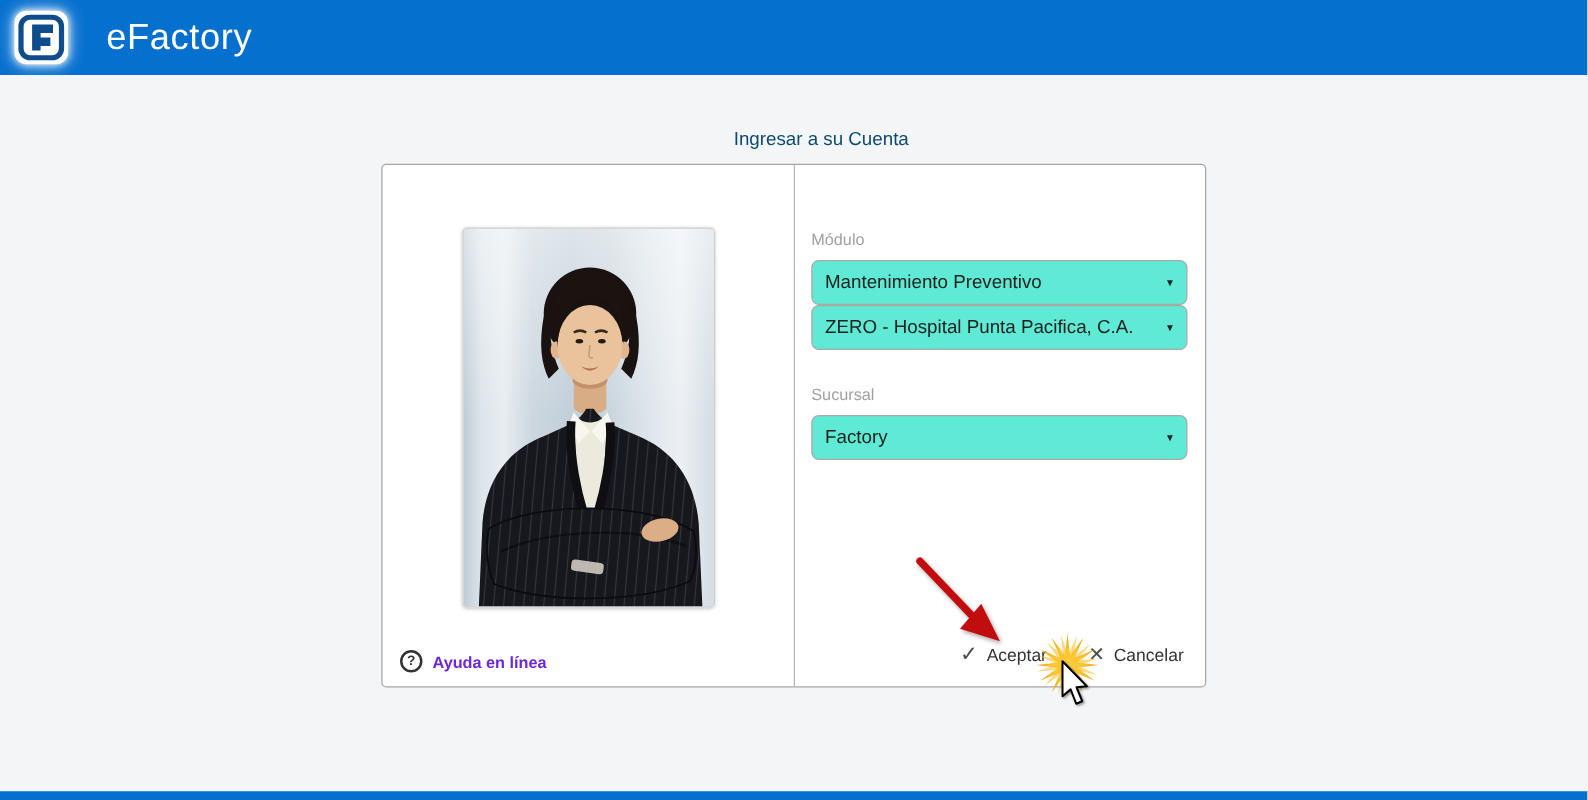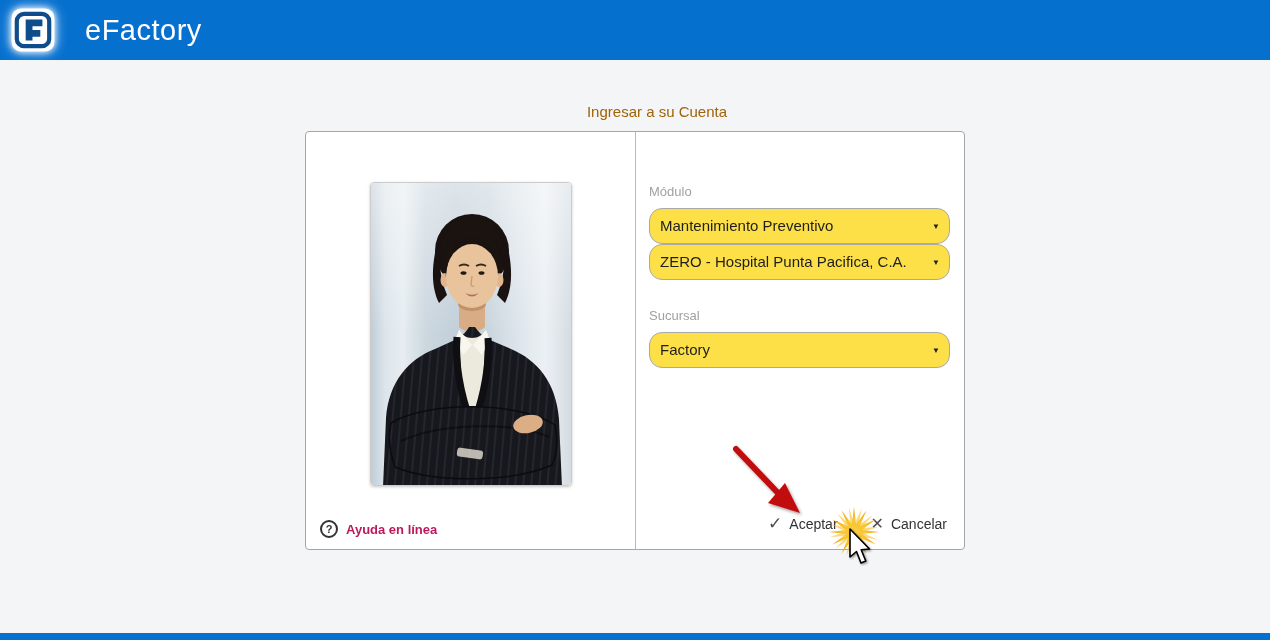--- a/index.html
+++ b/index.html
@@ -29,21 +29,21 @@
     font-weight: 400;
     letter-spacing: .5px;
     margin-left: 13px;
   }
 
   
   .page-title {
     text-align: center;
     font-size: 15px;
     font-weight: 400;
-    color: #a16207;
+    color: #0c4a6e;
     margin-top: 43px;
     margin-bottom: 11px;
     padding-left: 44px;
   }
 
   
   .login-card {
     width: 660px; height: 419px;
     margin: 0 auto;
     background: #ffffff;
@@ -79,40 +79,40 @@
     width: 18px; height: 18px;
     border: 2px solid #333333;
     border-radius: 50%;
     font-size: 11px;
     font-weight: bold;
     color: #333333;
     display: flex;
     align-items: center;
     justify-content: center;
   }
-  .help-label { font-size: 13px; font-weight: bold; color: #be185d; }
+  .help-label { font-size: 13px; font-weight: bold; color: #6d28d9; }
 
   
   .form-panel {
     flex: 1;
     padding: 52px 14px 0 13px;
     position: relative;
   }
   .field-label {
     font-size: 13px;
     color: #a1a1a1;
     margin-bottom: 9px;
   }
   .field-label.spaced { margin-top: 28px; }
   .select-box {
     position: relative;
     height: 36px;
-    background: #fde047;
+    background: #5eead4;
     border: 1px solid #a9a9a9;
-    border-radius: 13px;
+    border-radius: 6px;
     line-height: 34px;
     padding: 0 26px 0 10px;
     font-size: 15px;
     color: #1e1e1e;
     cursor: pointer;
     white-space: nowrap;
   }
   .caret {
     position: absolute;
     right: 9px; top: 0;

